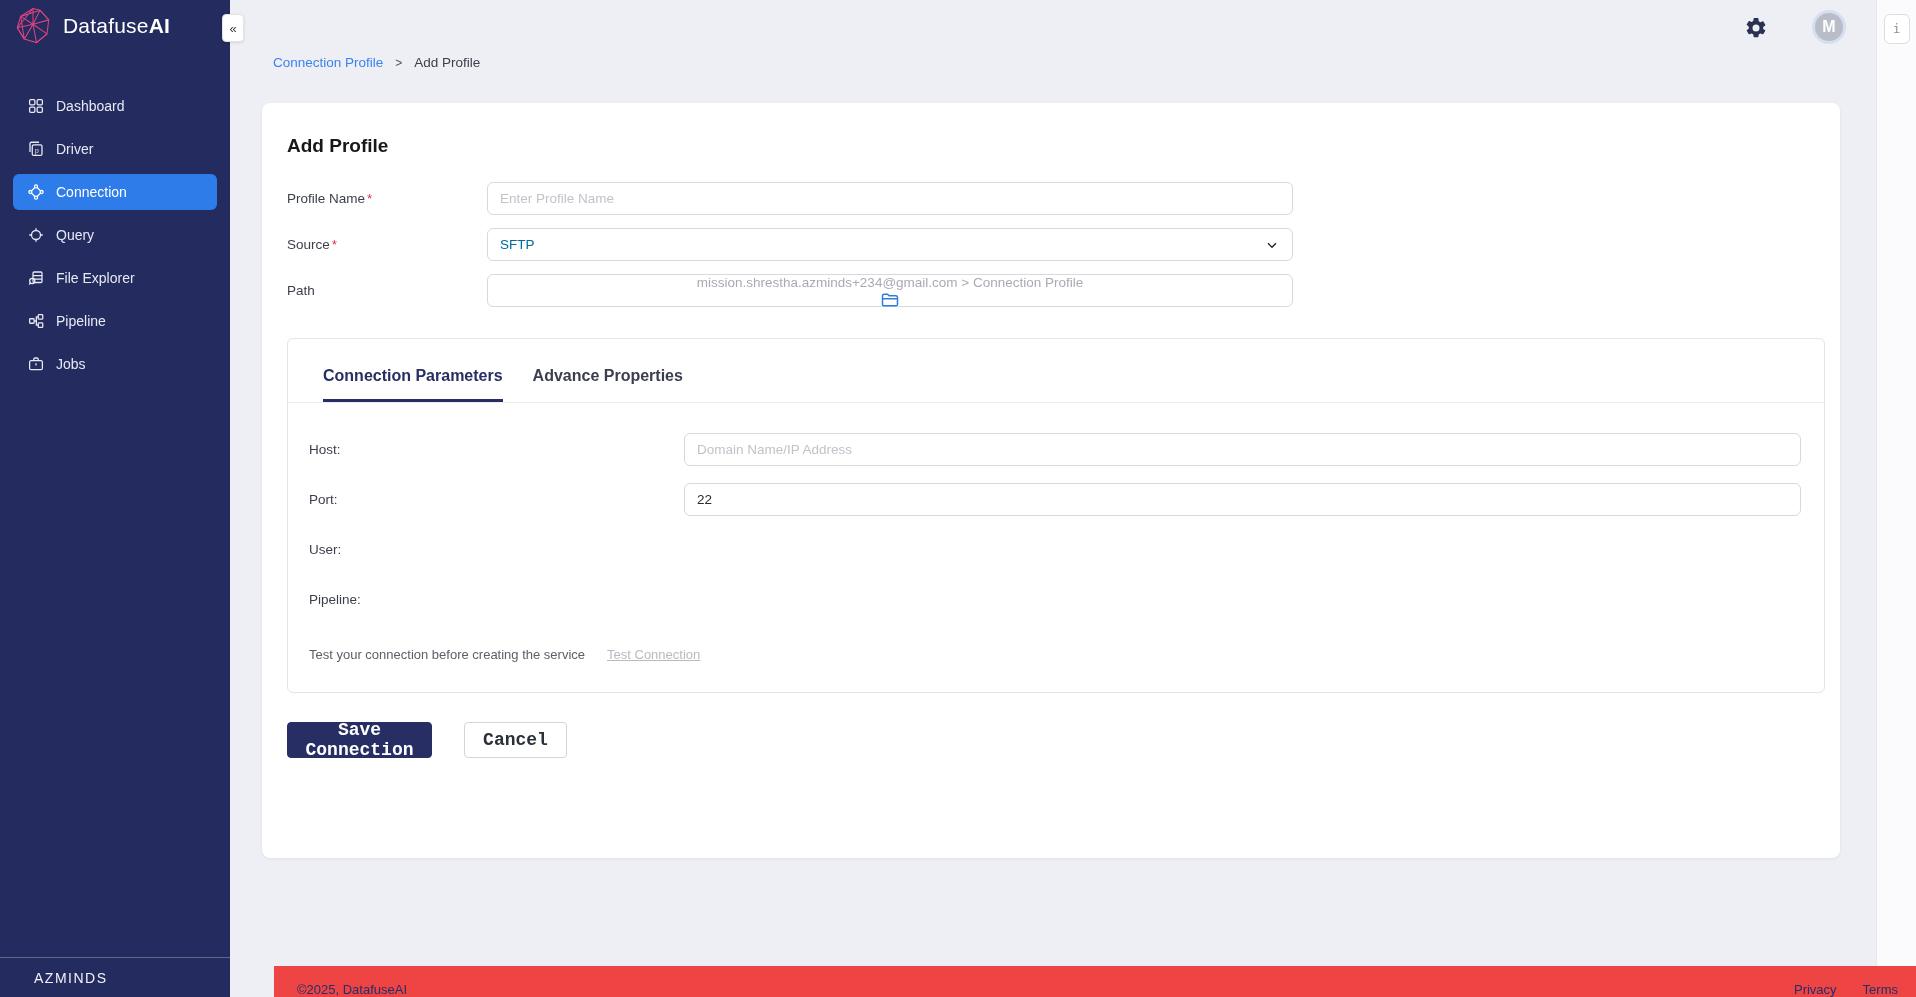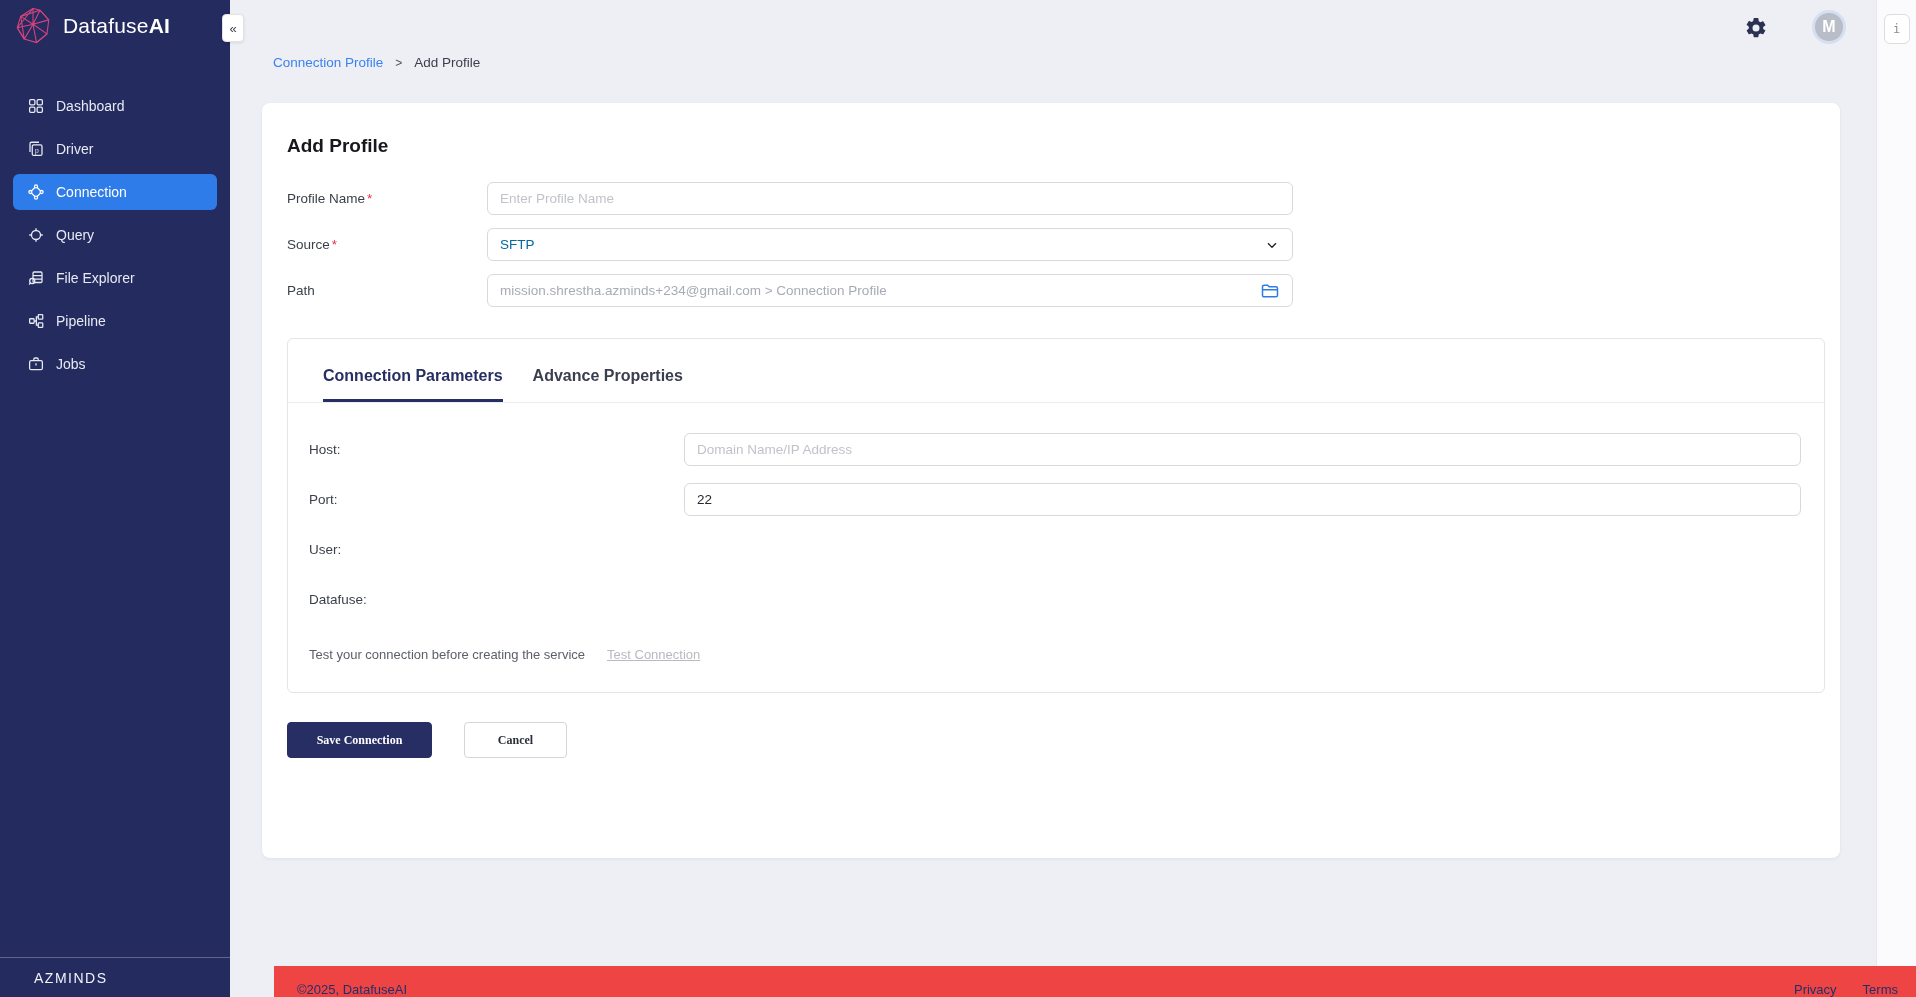--- a/index.html
+++ b/index.html
@@ -91,21 +91,21 @@
   .tabs { display:flex; align-items:flex-end; height:64px; padding:0 35px; border-bottom:1px solid #ececef; }
   .tab { padding-bottom:14px; margin-right:30px; font-size:16px; font-weight:600; color:#3a3e4e; cursor:pointer; border-bottom:3px solid transparent; }
   .tab.active { color:#262e63; border-bottom-color:#262e63; }
   .p-label { position:absolute; left:21px; font-size:13.5px; color:#3a3f49; }
   .p-box { left:396px; width:1117px; }
   .test-row { position:absolute; left:21px; top:308px; font-size:13px; color:#5c6068; display:flex; gap:22px; align-items:center; }
   .test-link { color:#b7bac0; text-decoration:underline; cursor:pointer; }
 
   
   .btn-row { position:absolute; left:25px; top:619px; display:flex; gap:32px; }
-  .btn { height:36px; border-radius:4px; font-size:12px; font-weight:600; display:flex; align-items:center; justify-content:center; cursor:pointer; font-family:Liberation Serif, serif; }
+  .btn { height:36px; border-radius:4px; font-size:18px; font-weight:600; display:flex; align-items:center; justify-content:center; cursor:pointer; font-family:Liberation Mono, monospace; }
   .btn-primary { width:145px; background:#262e63; color:#fff; border:1px solid #262e63; }
   .btn-secondary { width:103px; background:#fff; color:#2b2f3a; border:1px solid #d5d5d8; }
 
   
   .app-footer {
     position:absolute; left:230px; right:0; bottom:0; height:31px;
     background:#ef4444; color:#20306b; font-size:13px;
     display:flex; align-items:flex-end; z-index:3;margin-left:44px;
   }
   .copyright { margin-left:23px; }
@@ -238,21 +238,21 @@
     <div class="box select-box" style="top:125px;">
       <span>SFTP</span>
       <span>
         <svg viewBox="0 0 24 24" width="16" height="16" fill="none" stroke="#1e222b" stroke-width="2">
             <path d="M6 9.5l6 6 6-6"></path>
           </svg>
       </span>
     </div>
 
     <label class="f-label" style="top:180px;">Path</label>
-    <div class="box path-box" style="top:171px;">
+    <div class="box path-box" style="top:171px;flex-direction:column;">
       <span>mission.shrestha.azminds+234@gmail.com &gt; Connection Profile</span>
       <span class="folder">
         <svg viewBox="0 0 24 24" width="20" height="20" fill="none" stroke="#2f7ce0" stroke-width="1.8">
           <path d="M3 7a2 2 0 0 1 2-2h4l2 2h8a2 2 0 0 1 2 2v8a2 2 0 0 1-2 2H5a2 2 0 0 1-2-2z"></path>
           <path d="M3 10.5h18"></path>
         </svg>
       </span>
     </div>
 
     <div class="panel">
@@ -262,21 +262,21 @@
       </div>
 
       <label class="p-label" style="top:103px;">Host:</label>
       <input class="box p-box" style="top: 94px;" placeholder="Domain Name/IP Address">
 
       <label class="p-label" style="top:153px;">Port:</label>
       <input class="box p-box" style="top: 144px;" value="22">
 
       <label class="p-label" style="top:203px;">User:</label>
 
-      <label class="p-label" style="top:253px;">Datafuse:</label>
+      <label class="p-label" style="top:253px;">Pipeline:</label>
 
       <div class="test-row">
         <span>Test your connection before creating the service</span>
         <span class="test-link">Test Connection</span>
       </div>
     </div>
 
     <div class="btn-row">
       <button class="btn btn-primary">Save Connection</button>
       <button class="btn btn-secondary">Cancel</button>

